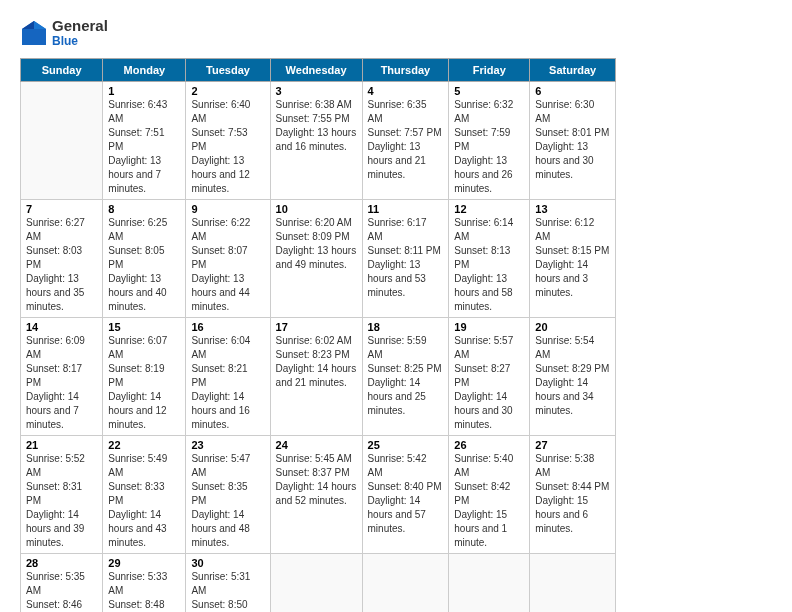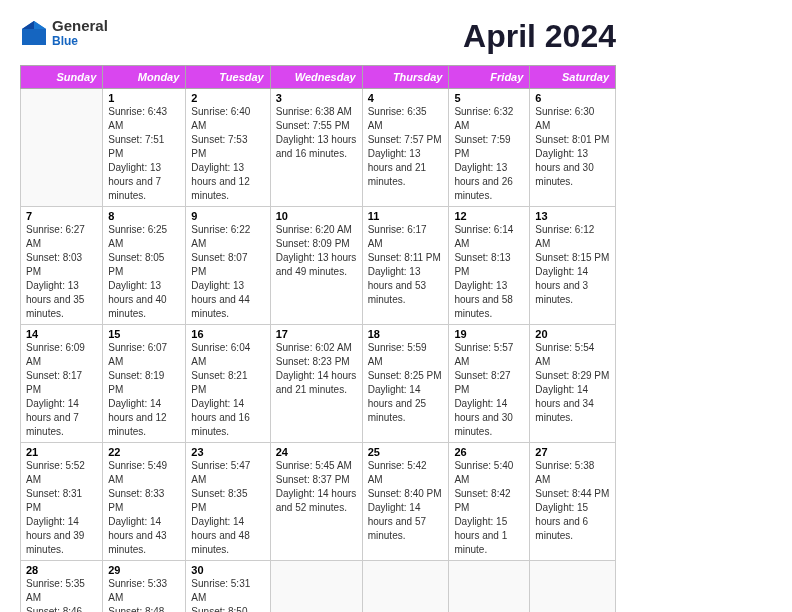--- a/index.html
+++ b/index.html
@@ -57,28 +57,27 @@
     .subtitle {
       font-size: 14px;
       color: #333;
     }
     .calendar {
       width: 100%;
       border-collapse: collapse;
       font-size: 10px;
     }
     .calendar th {
-      background: #d946ef;
+      background: #0369a1;
       color: #fff;
-      text-align: right;
+      text-align: center;
       padding: 5px 6px;
       font-size: 11px;
       font-weight: bold;
       border: 1px solid #aaa;
-      font-style: italic;
     }
     .calendar td {
       border: 1px solid #ccc;
       vertical-align: top;
       padding: 3px 5px;
       width: 107px;
       min-height: 70px;
       height: 70px;
     }
     .day-num {
@@ -106,21 +105,20 @@
         <polygon points="14,2 26,10 26,26 2,26 2,10" fill="#1565c0"></polygon>
         <polygon points="14,2 26,10 14,10" fill="#1976d2"></polygon>
         <polygon points="14,2 2,10 14,10" fill="#0d47a1"></polygon>
       </svg>
       <div class="logo-text">
         <span class="logo-general">General</span>
         <span class="logo-blue">Blue</span>
       </div>
     </div>
     <div class="title-block">
-      <div class="main-title">April 2024</div>
     </div>
   </div>
 
   <table class="calendar">
     <thead>
       <tr>
         <th>Sunday</th>
         <th>Monday</th>
         <th>Tuesday</th>
         <th>Wednesday</th>

